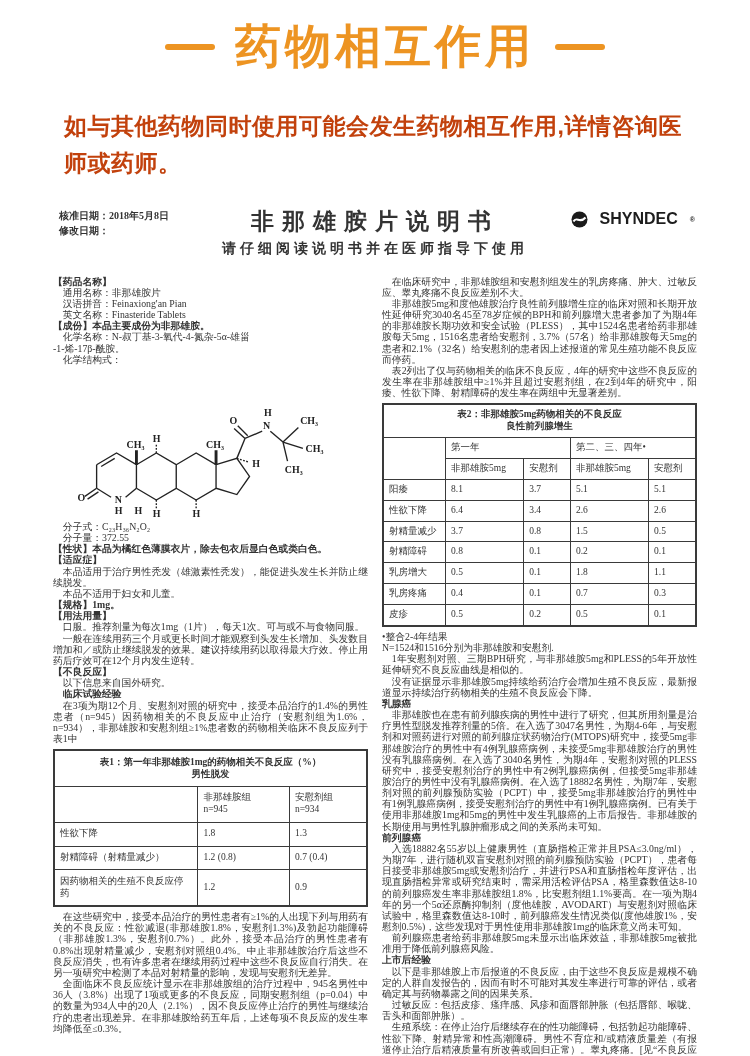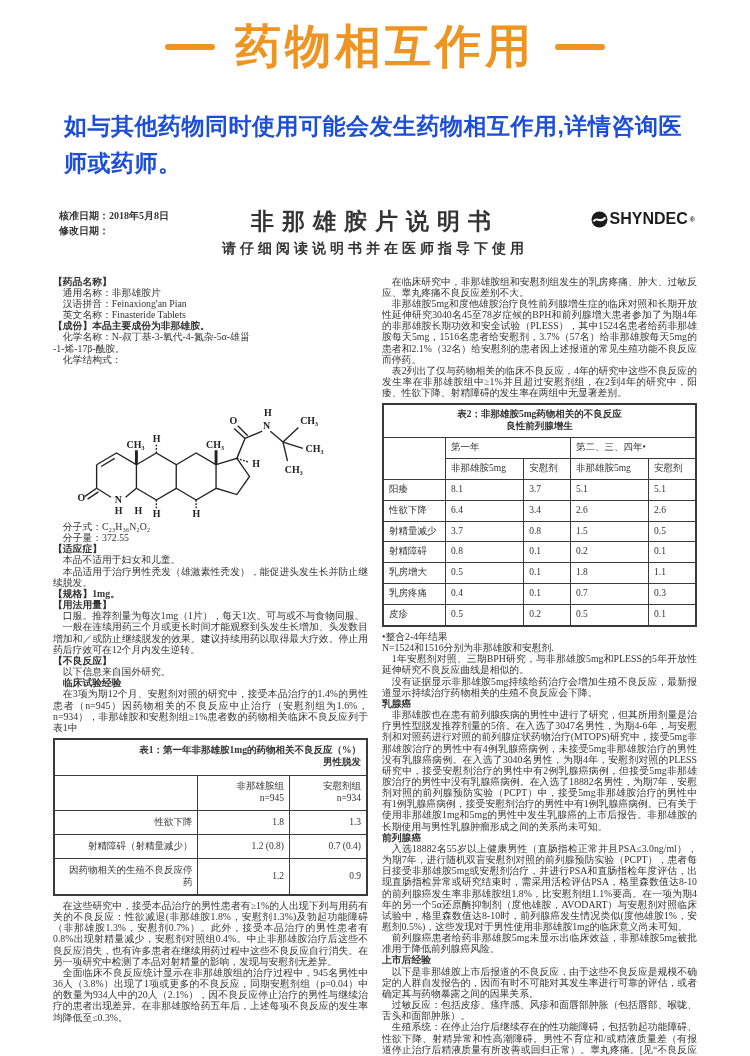--- a/index.html
+++ b/index.html
@@ -13,34 +13,34 @@
     display:flex;align-items:center;justify-content:center;gap:20px;
     padding-top:16px;font-family:"Liberation Sans",sans-serif;margin-left:20px;
   }
   .banner h1{
     margin:0;font-size:46px;font-weight:bold;letter-spacing:4px;color:#ED9422;
   }
   .dash{width:50px;height:6px;background:#ED9422;border-radius:3px;}
   .intro{
     margin:30px 60px 0 64px;width:628px;
     font-family:"Liberation Sans",sans-serif;font-weight:bold;
-    font-size:23px;line-height:1.6;color:#1d4ed8;letter-spacing:0.5px;
+    font-size:23px;line-height:1.6;color:#c2410c;letter-spacing:0.5px;
   }
   
   .doc{margin-top:24px;padding:0 53px;color:#333;}
   .doc-header{position:relative;height:62px;}
   .dates{
     position:absolute;left:6px;top:2px;
     font-size:10px;font-weight:bold;line-height:1.55;white-space:nowrap;
   }
   .doc-titles{text-align:center;}
   .doc-title{font-size:23px;font-weight:bold;letter-spacing:8px;}
   .doc-subtitle{font-size:14px;font-weight:bold;letter-spacing:4px;margin-top:3px;}
   .brand{
-    position:absolute;right:2px;top:4px;display:flex;align-items:center;gap:2px;
+    position:absolute;right:2px;top:4px;display:flex;align-items:center;gap:12px;
     font-family:"Liberation Sans",sans-serif;font-weight:bold;font-size:16px;color:#1d1d1d;
   }
   .brand svg{margin-top:1px;}
   .brand sup{font-size:7px;line-height:1;margin-top:1px;}
   
   .cols{display:flex;gap:14px;margin-top:8px;}
   .col{flex:1;min-width:0;font-size:9.8px;line-height:1.14;text-align:justify;}
   p.ln{margin:0;}
   .ind1{text-indent:1em;}
   .head{font-weight:bold;}
@@ -48,21 +48,21 @@
   
   .dtable{
     border-collapse:collapse;width:100%;margin:5px 0 4px 0;
     font-size:9.5px;border:2px solid #3a3a3a;
   }
   .dtable th,.dtable td{
     border:1px solid #3a3a3a;padding:4px 5px;font-weight:normal;
     text-align:left;vertical-align:middle;line-height:1.25;
   }
   .dtable .ttl{text-align:center;font-weight:bold;padding:4px 18px;}
-  #table1 td,#table1 th{padding:5.5px 5px;text-align:right;}
+  #table1 td,#table1 th{padding:5.5px 5px;}
   #table1 .lblcol{width:46%;}
   #table2 .lblcol{width:20%;}
   
   .chem{margin:2px 0 0 4px;}
   .chem text{font-family:"Liberation Serif",serif;font-weight:bold;font-size:11px;fill:#222;}
 </style>
 </head>
 <body>
 
 <div class="banner">
@@ -159,23 +159,24 @@
         <text x="213" y="54">H</text>
         <text x="253" y="63">CH₃</text>
         <text x="259" y="94">CH₃</text>
         <text x="236" y="117">CH₃</text>
       </svg>
 
       <div>
 
       <p class="ln ind1">分子式：C₂₃H₃₆N₂O₂</p>
           <p class="ln ind1">分子量：372.55</p>
+          <p class="ln head">【性状】本品为橘红色薄膜衣片，除去包衣后显白色或类白色。</p>
           <p class="ln head">【适应症】</p>
+          <p class="ln ind1">本品适用于治疗男性秃发（雄激素性秃发），能促进头发生长并防止继续脱发。</p>
           <p class="ln ind1">本品不适用于妇女和儿童。</p>
-          <p class="ln ind1">本品适用于治疗男性秃发（雄激素性秃发），能促进头发生长并防止继续脱发。</p>
           <p class="ln head">【规格】1mg。</p>
           <p class="ln head">【用法用量】</p>
           <p class="ln ind1">口服。推荐剂量为每次1mg（1片），每天1次。可与或不与食物同服。</p>
           <p class="ln ind1">一般在连续用药三个月或更长时间才能观察到头发生长增加、头发数目增加和／或防止继续脱发的效果。建议持续用药以取得最大疗效。停止用药后疗效可在12个月内发生逆转。</p>
           <p class="ln head">【不良反应】</p>
           <p class="ln ind1">以下信息来自国外研究。</p>
           <p class="ln ind1 bold">临床试验经验</p>
           <p class="ln ind1">在3项为期12个月、安慰剂对照的研究中，接受本品治疗的1.4%的男性患者（n=945）因药物相关的不良反应中止治疗（安慰剂组为1.6%，n=934），非那雄胺和安慰剂组≥1%患者数的药物相关临床不良反应列于表1中</p>
         </div>
 

